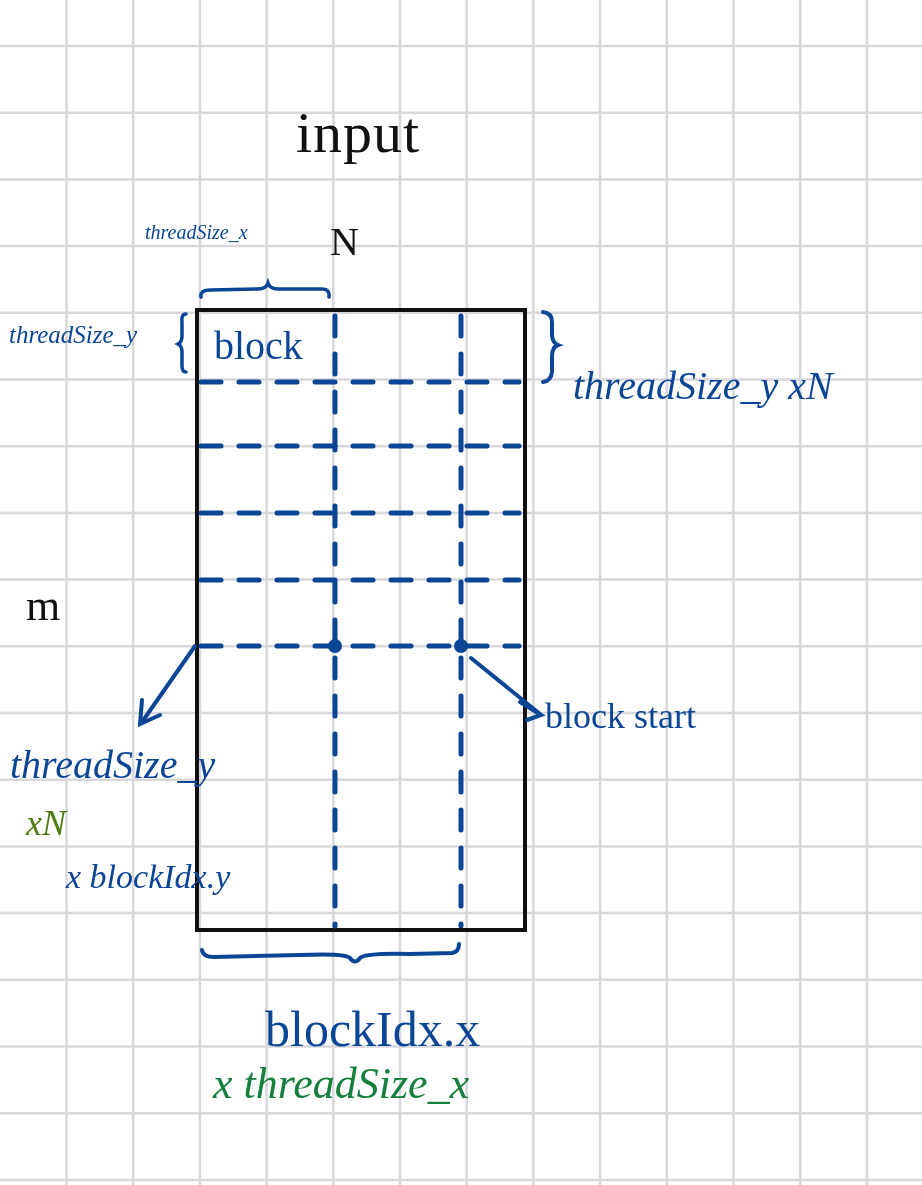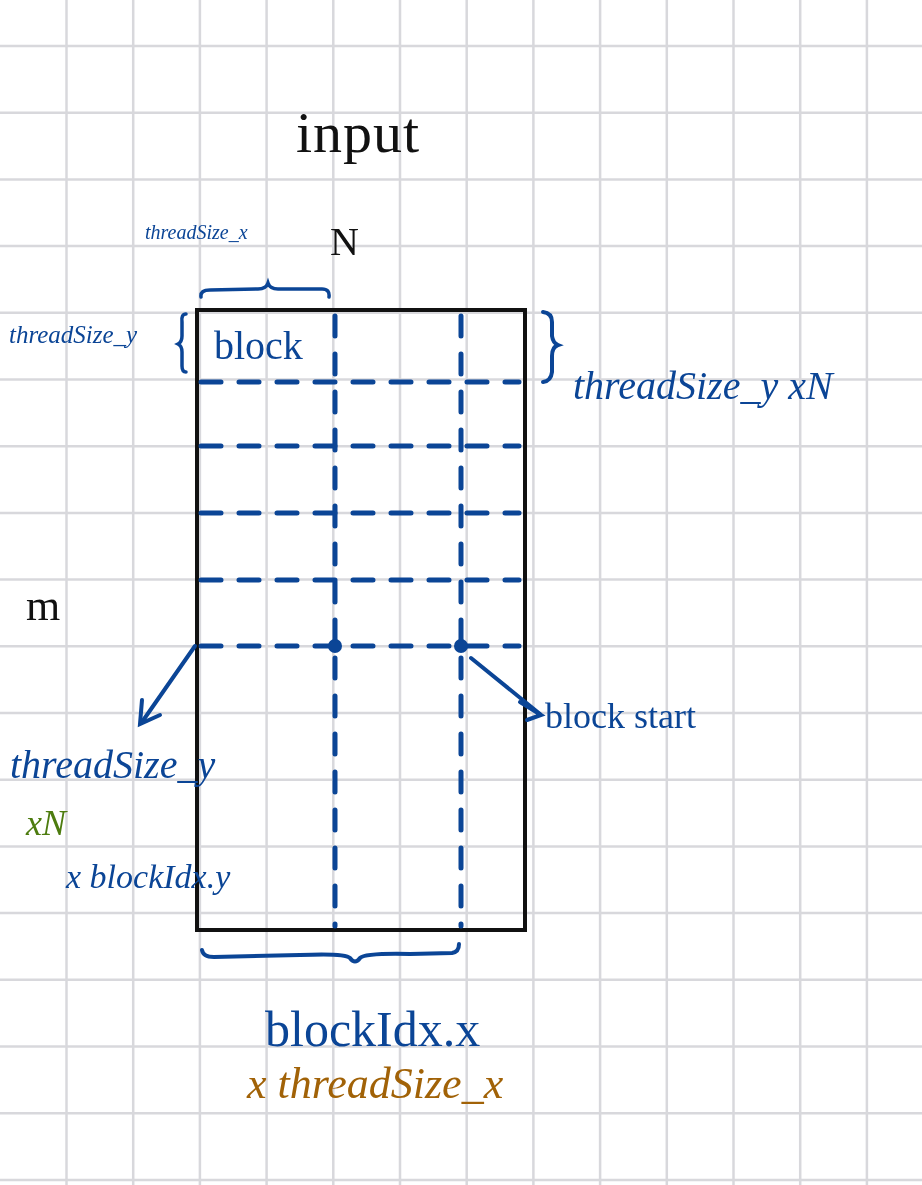--- a/index.html
+++ b/index.html
@@ -103,13 +103,13 @@
 
 <div class="lbl hand" style="left:573px; top:322px; font-size:40px; color:#0b4596;margin-top:44px;">threadSize_y xN</div>
 
 <div class="lbl hand" style="left:545px; top:698px; font-size:36px; color:#0b4596; font-style:normal;">block start</div>
 
 <div class="lbl hand" style="left:10px; top:745px; font-size:40px; color:#0b4596;">threadSize_y</div>
 <div class="lbl hand" style="left:26px; top:805px; font-size:36px; color:#4d7c0f;">xN</div>
 <div class="lbl hand" style="left:18px; top:860px; font-size:34px; color:#0b4596;margin-left:48px;">x blockIdx.y</div>
 
 <div class="lbl hand" style="left:233px; top:1004px; font-size:50px; color:#0b4596; font-style:normal;margin-left:32px;">blockIdx.x</div>
-<div class="lbl hand" style="left:247px; top:1062px; font-size:44px; color:#a16207;">x threadSize_x</div>
+<div class="lbl hand" style="left:213px; top:1062px; font-size:44px; color:#15803d;">x threadSize_x</div>
 
 </body></html>

